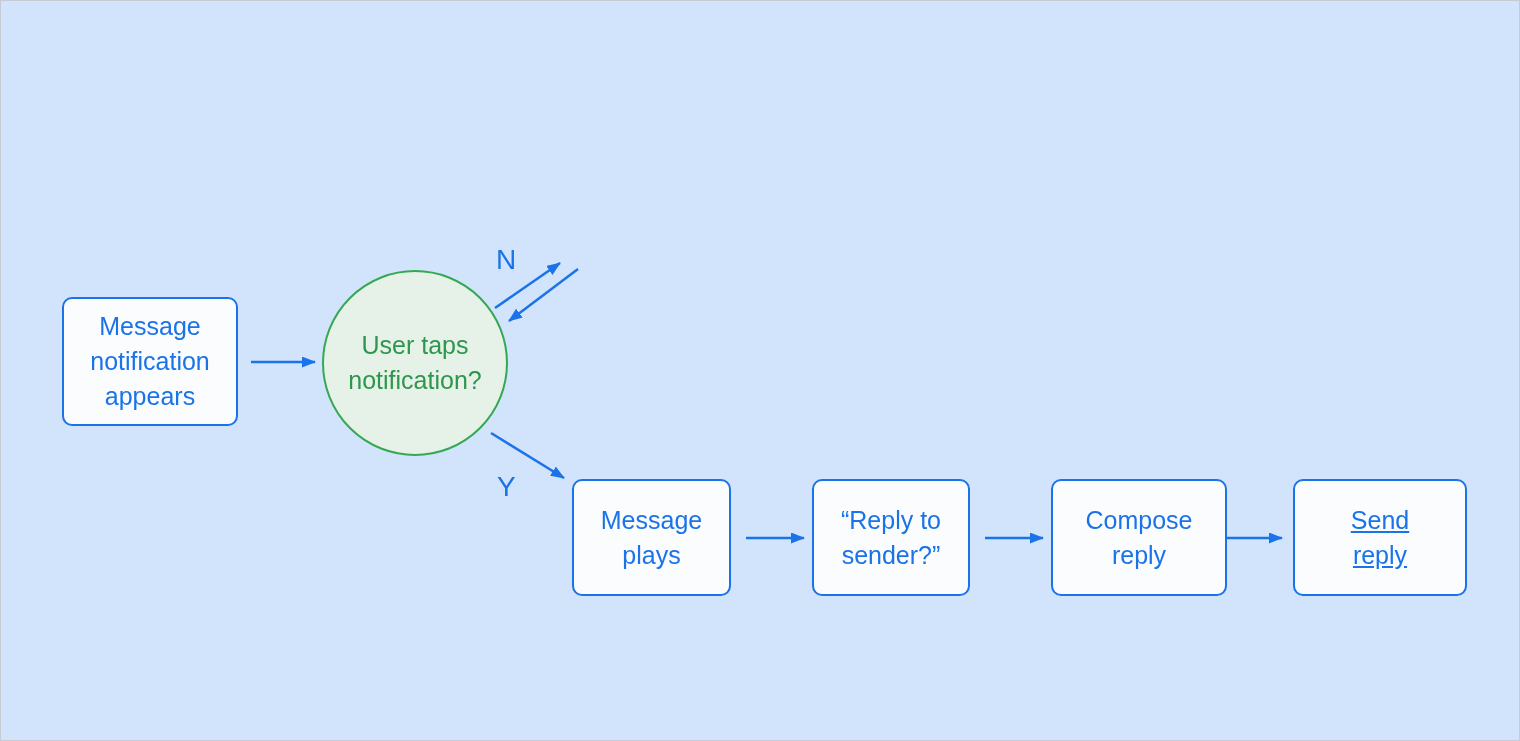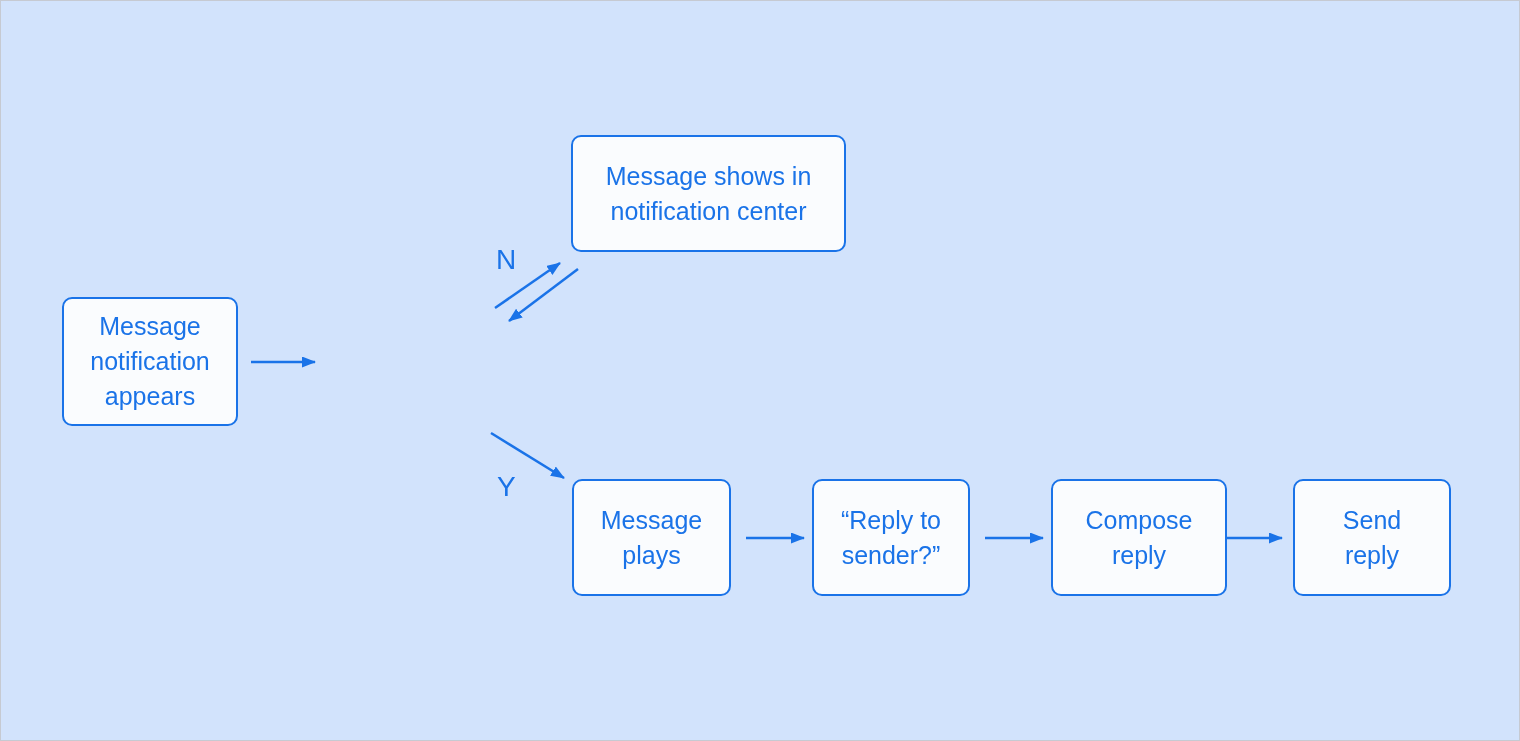--- a/index.html
+++ b/index.html
@@ -46,21 +46,21 @@
     color: #1a73e8;
     font-size: 28px;
     line-height: 28px;
   }
   #node-start          { left: 61px;   top: 296px; width: 176px; height: 129px; }
   #node-decision       { left: 321px;  top: 269px; width: 186px; height: 186px; }
   #node-no-outcome     { left: 570px;  top: 134px; width: 275px; height: 117px; }
   #node-message-plays  { left: 571px;  top: 478px; width: 159px; height: 117px; }
   #node-reply-sender   { left: 811px;  top: 478px; width: 158px; height: 117px; }
   #node-compose-reply  { left: 1050px; top: 478px; width: 176px; height: 117px; }
-  #node-send-reply     { left: 1292px; top: 478px; width: 158px; height: 117px; }
+  #node-send-reply     { left: 1292px; top: 478px; width: 174px; height: 117px; text-decoration: underline; }
   #label-n { left: 495px; top: 245px; }
   #label-y { left: 496px; top: 472px; }
   svg.edges {
     position: absolute;
     left: 0; top: 0;
     width: 1520px;
     height: 741px;
   }
   svg.edges line { stroke: #1a73e8; stroke-width: 2.5; }
 </style>
@@ -83,25 +83,25 @@
     <line x1="984" y1="537" x2="1042" y2="537" marker-end="url(#arrowhead)"></line>
     <line x1="1222" y1="537" x2="1281" y2="537" marker-end="url(#arrowhead)"></line>
   </svg>
 
   <div id="node-start" class="node process">
     <span>Message
 notification
 appears</span>
   </div>
 
+  <div id="node-decision" class="node decision">
+    <span>User taps
+notification?</span>
+  </div>
 
-  <div id="node-no-outcome" class="node process">
-    <span>Message shows in
-notification center</span>
-  </div>
 
   <div id="node-message-plays" class="node process">
     <span>Message
 plays</span>
   </div>
 
   <div id="node-reply-sender" class="node process">
     <span>“Reply to
 sender?”</span>
   </div>

